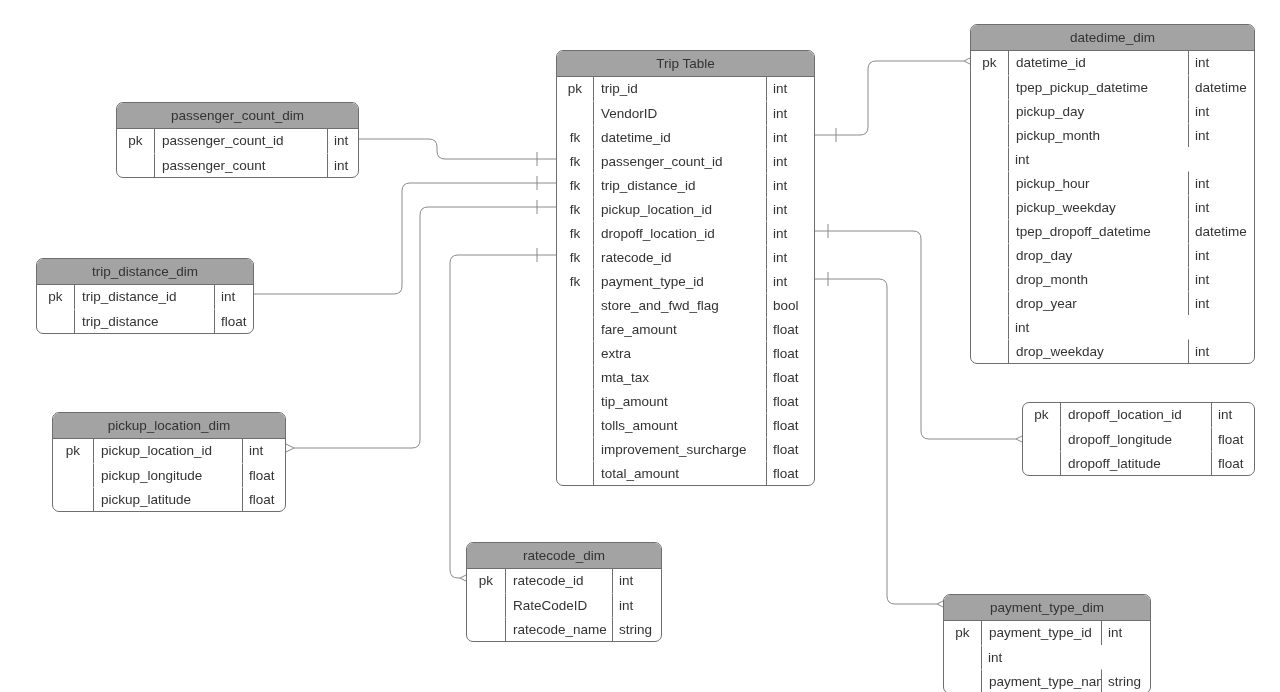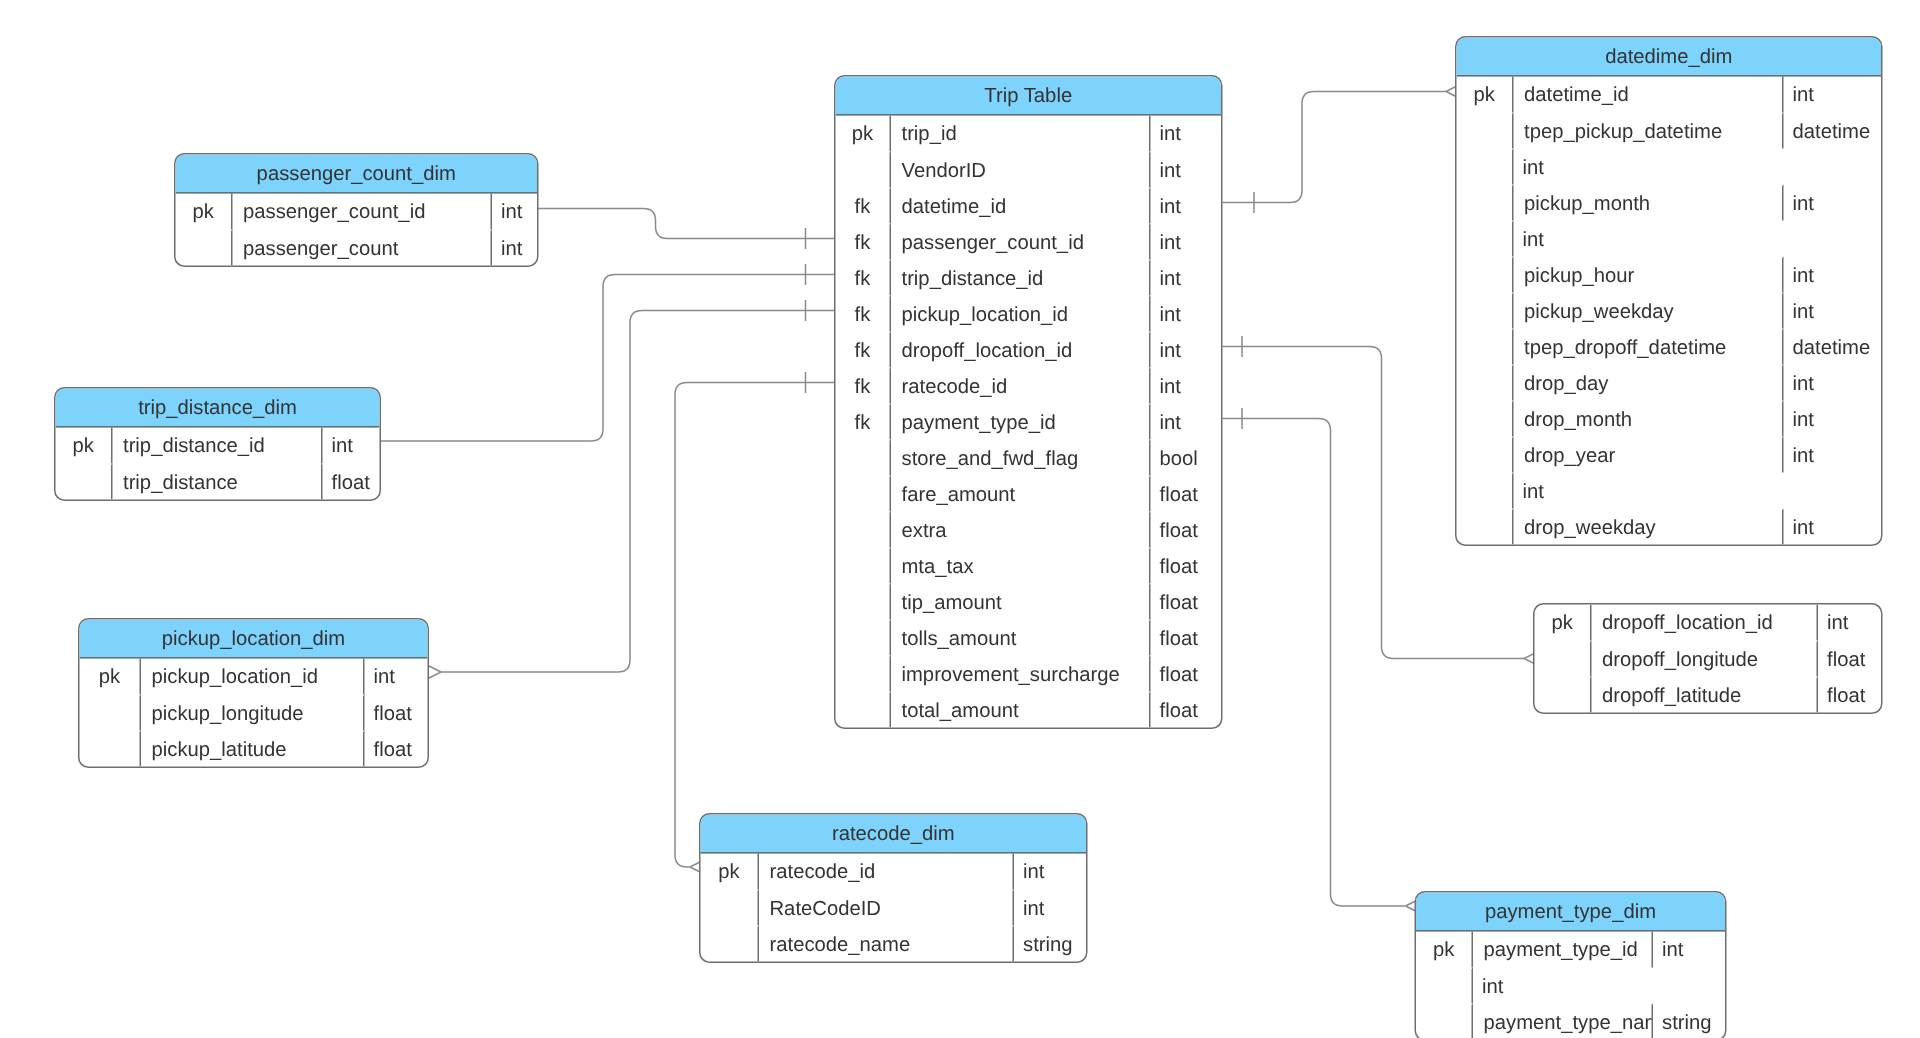--- a/index.html
+++ b/index.html
@@ -35,21 +35,21 @@
     background: #ffffff;
     overflow: hidden;
     font-size: 13.5px;
     color: #333333;
   }
   .entity-header {
     box-sizing: border-box;
     height: 26px;
     line-height: 25px;
     text-align: center;
-    background: #7dd3fc;
+    background: #a3a3a3;
     border-bottom: 1px solid #6e6e6e;
     color: #333333;
     font-size: 13.5px;
     white-space: nowrap;
     overflow: hidden;
   }
   .entity-body {
     display: block;
   }
   .erow {
@@ -236,20 +236,21 @@
             <div class="cell-name">datetime_id</div>
             <div class="cell-type" style="width: 65px;">int</div>
           </div>
           <div class="erow">
             <div class="cell-key" style="width: 38px;"></div>
             <div class="cell-name">tpep_pickup_datetime</div>
             <div class="cell-type" style="width: 65px;">datetime</div>
           </div>
           <div class="erow">
             <div class="cell-key" style="width: 38px;"></div>
+            <div class="cell-name">pickup_day</div>
             <div class="cell-type" style="width: 65px;">int</div>
           </div>
           <div class="erow">
             <div class="cell-key" style="width: 38px;"></div>
             <div class="cell-name">pickup_month</div>
             <div class="cell-type" style="width: 65px;">int</div>
           </div>
           <div class="erow">
             <div class="cell-key" style="width: 38px;"></div>
             <div class="cell-type" style="width: 65px;">int</div>
@@ -338,21 +339,21 @@
             <div class="cell-name">pickup_longitude</div>
             <div class="cell-type" style="width: 42px;">float</div>
           </div>
           <div class="erow">
             <div class="cell-key" style="width: 41px;"></div>
             <div class="cell-name">pickup_latitude</div>
             <div class="cell-type" style="width: 42px;">float</div>
           </div>
         </div>
       </div>
-      <div class="entity" style="left: 466px; top: 542px; width: 259px;">
+      <div class="entity" style="left: 466px; top: 542px; width: 196px;">
         <div class="entity-header">ratecode_dim</div>
         <div class="entity-body">
           <div class="erow">
             <div class="cell-key" style="width: 39px;">pk</div>
             <div class="cell-name">ratecode_id</div>
             <div class="cell-type" style="width: 48px;">int</div>
           </div>
           <div class="erow">
             <div class="cell-key" style="width: 39px;"></div>
             <div class="cell-name">RateCodeID</div>

